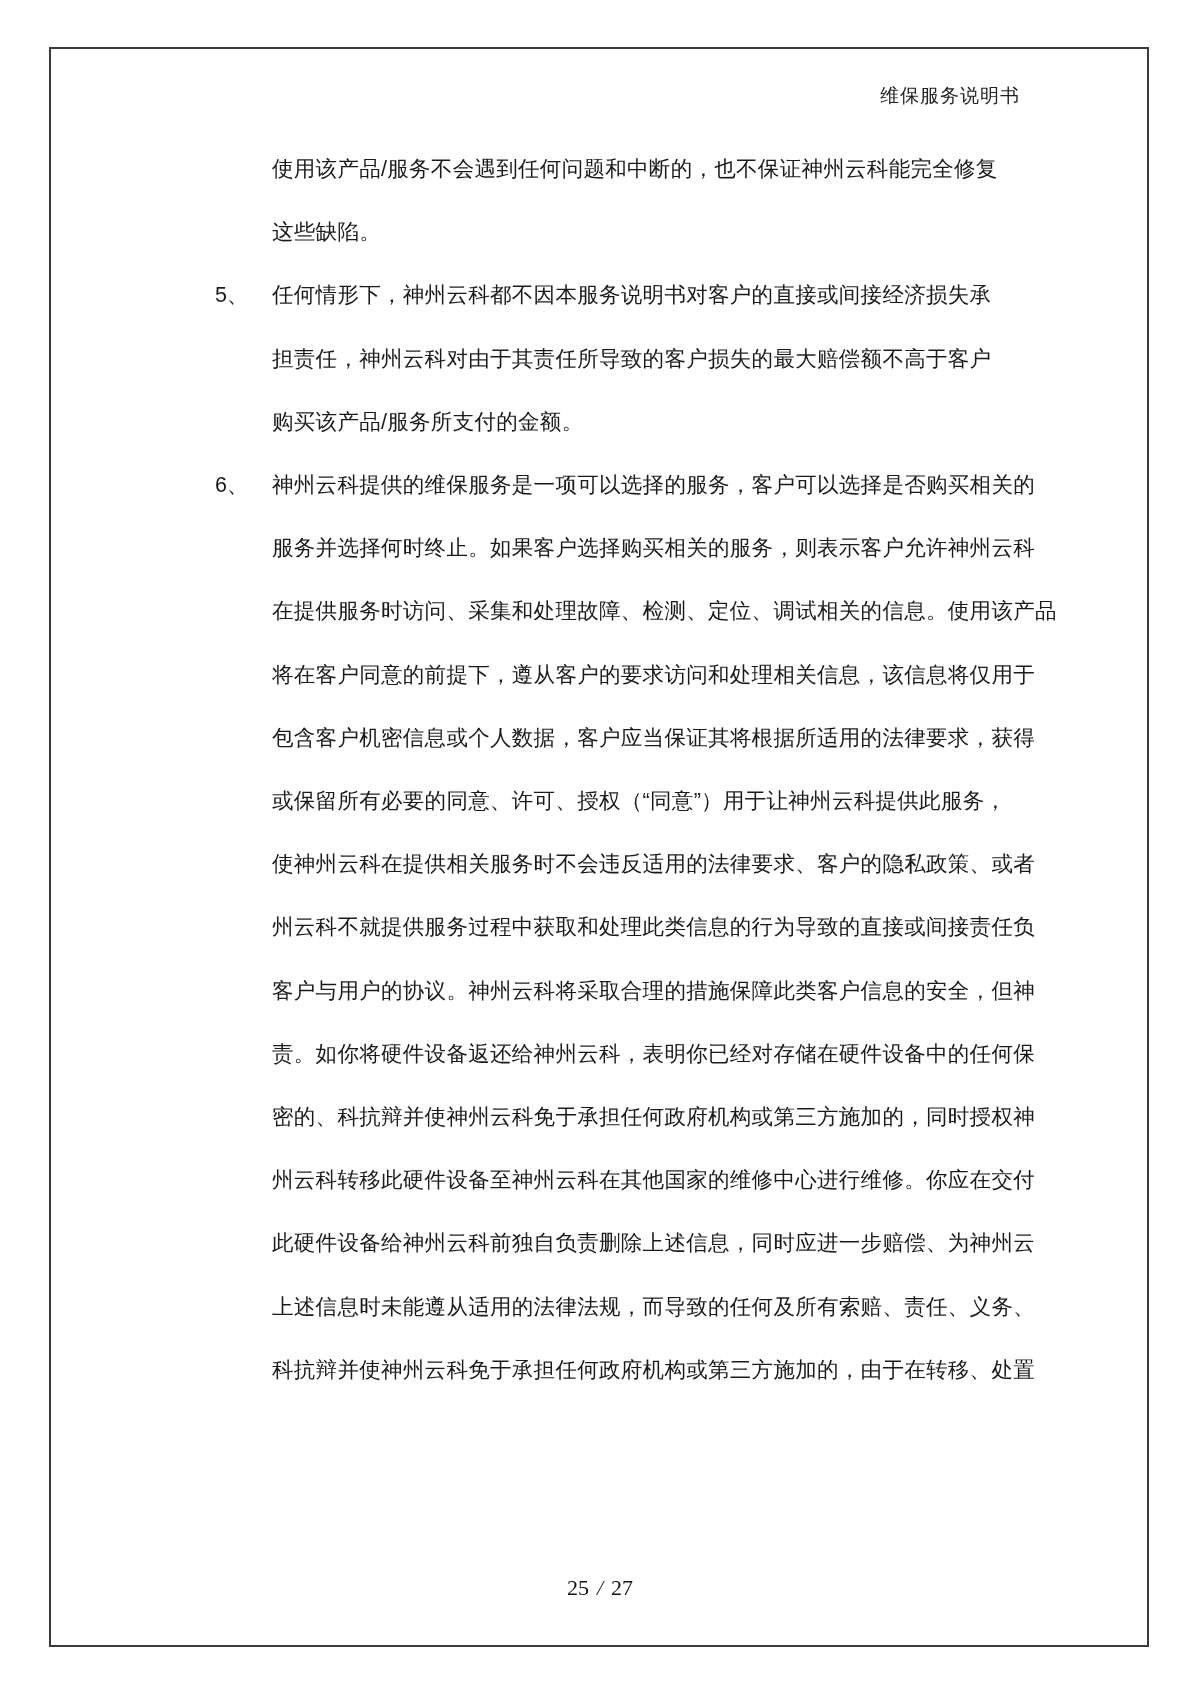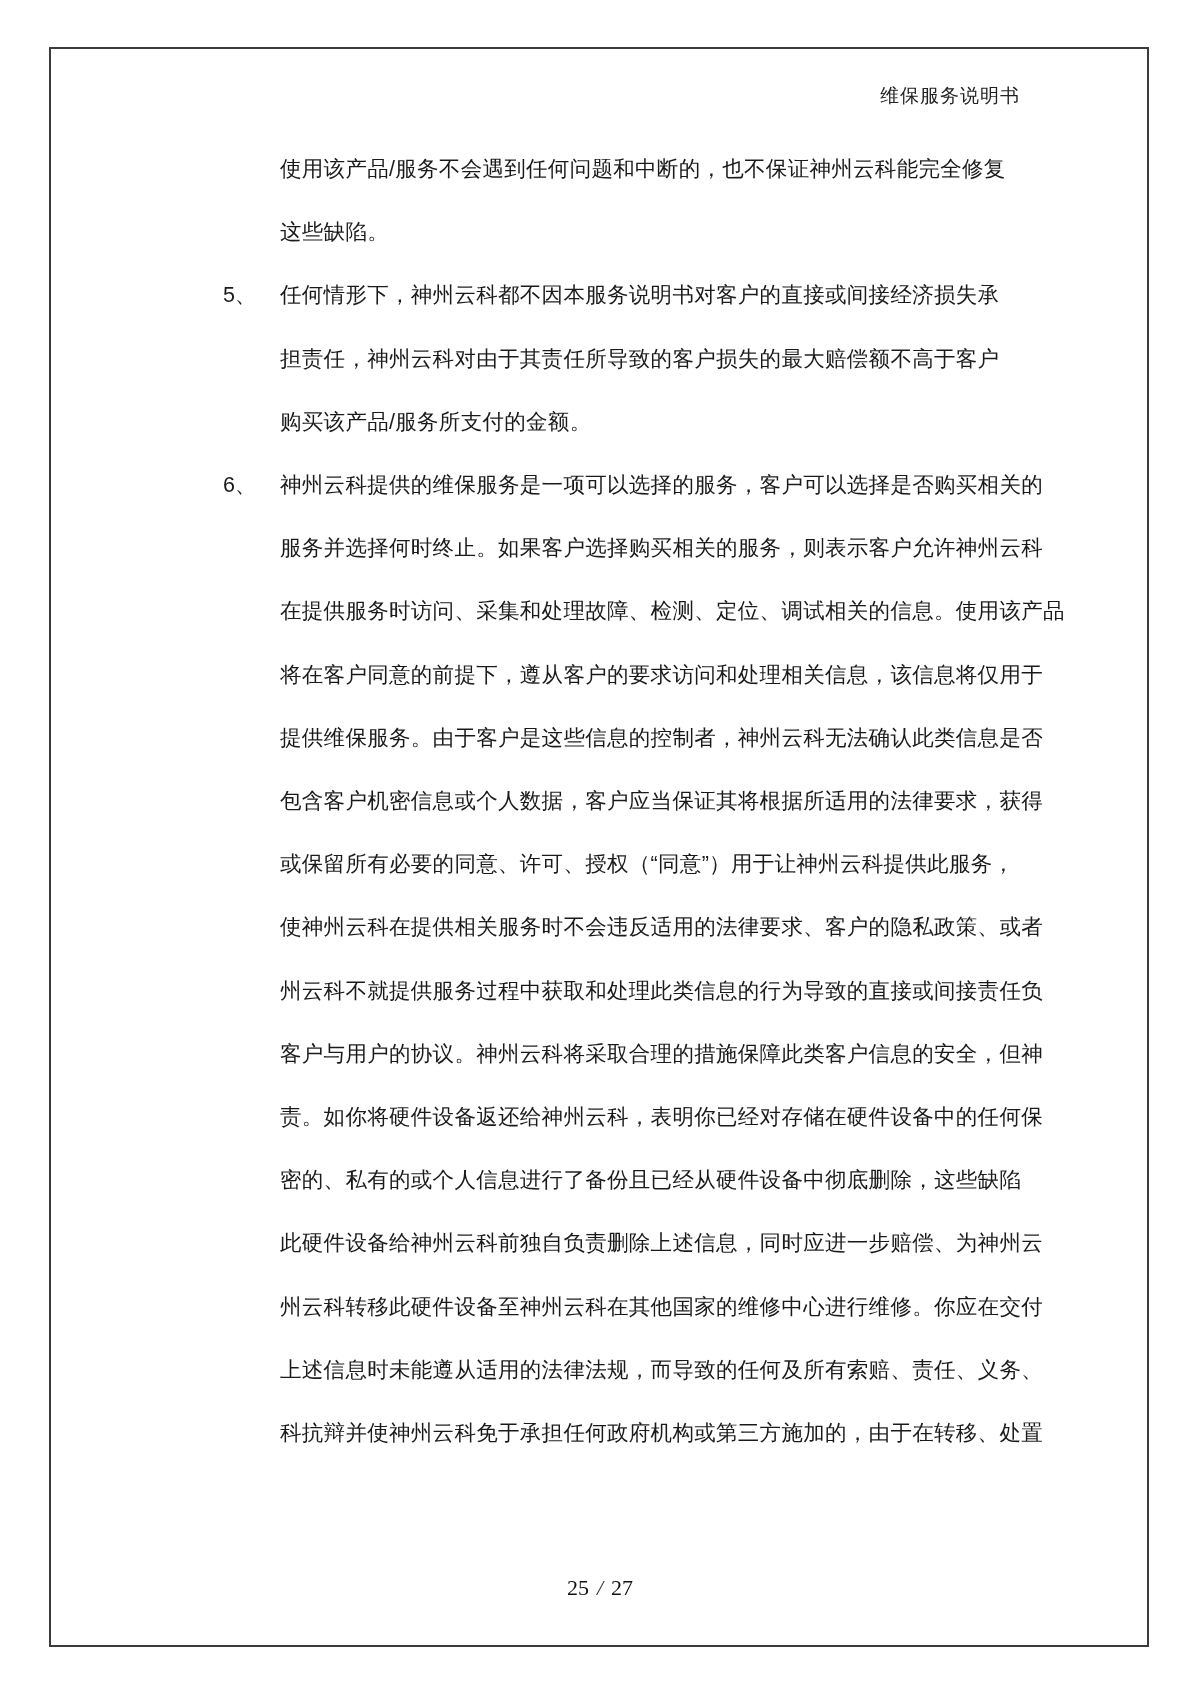--- a/index.html
+++ b/index.html
@@ -31,21 +31,21 @@
     top: 83px;
     right: 180px;
     font-family: "Liberation Serif", "DejaVu Serif", serif;
     font-size: 19px;
     letter-spacing: 1px;
     color: #222222;
     white-space: nowrap;
   }
   .content {
     position: absolute;
-    left: 280px;
+    left: 272px;
     top: 138px;
     width: 745px;
     font-size: 21.5px;
   }
   .para {
     position: relative;
   }
   .num {
     position: absolute;
     left: -57px;
@@ -99,30 +99,29 @@
         <div class="line">任何情形下，神州云科都不因本服务说明书对客户的直接或间接经济损失承</div>
         <div class="line">担责任，神州云科对由于其责任所导致的客户损失的最大赔偿额不高于客户</div>
         <div class="line">购买该产品/服务所支付的金额。</div>
       </div>
       <div class="para">
         <span class="num">6、</span>
         <div class="line">神州云科提供的维保服务是一项可以选择的服务，客户可以选择是否购买相关的</div>
         <div class="line">服务并选择何时终止。如果客户选择购买相关的服务，则表示客户允许神州云科</div>
         <div class="line">在提供服务时访问、采集和处理故障、检测、定位、调试相关的信息。使用该产品</div>
         <div class="line">将在客户同意的前提下，遵从客户的要求访问和处理相关信息，该信息将仅用于</div>
-        <div class="line">提供维保服务。由于客户是这些信息的控制者，神州云科无法确认此类信息是否</div>
         <div class="line">包含客户机密信息或个人数据，客户应当保证其将根据所适用的法律要求，获得</div>
         <div class="line">或保留所有必要的同意、许可、授权（“同意”）用于让神州云科提供此服务，</div>
         <div class="line">使神州云科在提供相关服务时不会违反适用的法律要求、客户的隐私政策、或者</div>
         <div class="line">州云科不就提供服务过程中获取和处理此类信息的行为导致的直接或间接责任负</div>
         <div class="line">客户与用户的协议。神州云科将采取合理的措施保障此类客户信息的安全，但神</div>
         <div class="line">责。如你将硬件设备返还给神州云科，表明你已经对存储在硬件设备中的任何保</div>
-        <div class="line">密的、私有的或个人信息进行了备份且已经从硬件设备中彻底删除，这些缺陷</div>
+        <div class="line">密的、科抗辩并使神州云科免于承担任何政府机构或第三方施加的，同时授权神</div>
+        <div class="line">州云科转移此硬件设备至神州云科在其他国家的维修中心进行维修。你应在交付</div>
         <div class="line">此硬件设备给神州云科前独自负责删除上述信息，同时应进一步赔偿、为神州云</div>
-        <div class="line">州云科转移此硬件设备至神州云科在其他国家的维修中心进行维修。你应在交付</div>
         <div class="line">上述信息时未能遵从适用的法律法规，而导致的任何及所有索赔、责任、义务、</div>
         <div class="line">科抗辩并使神州云科免于承担任何政府机构或第三方施加的，由于在转移、处置</div>
       </div>
     </div>
 
   <div class="footer">
     <span class="pagenum">25</span><span class="sep">/</span><span class="pagenum">27</span>
   </div>
 </div>
 

